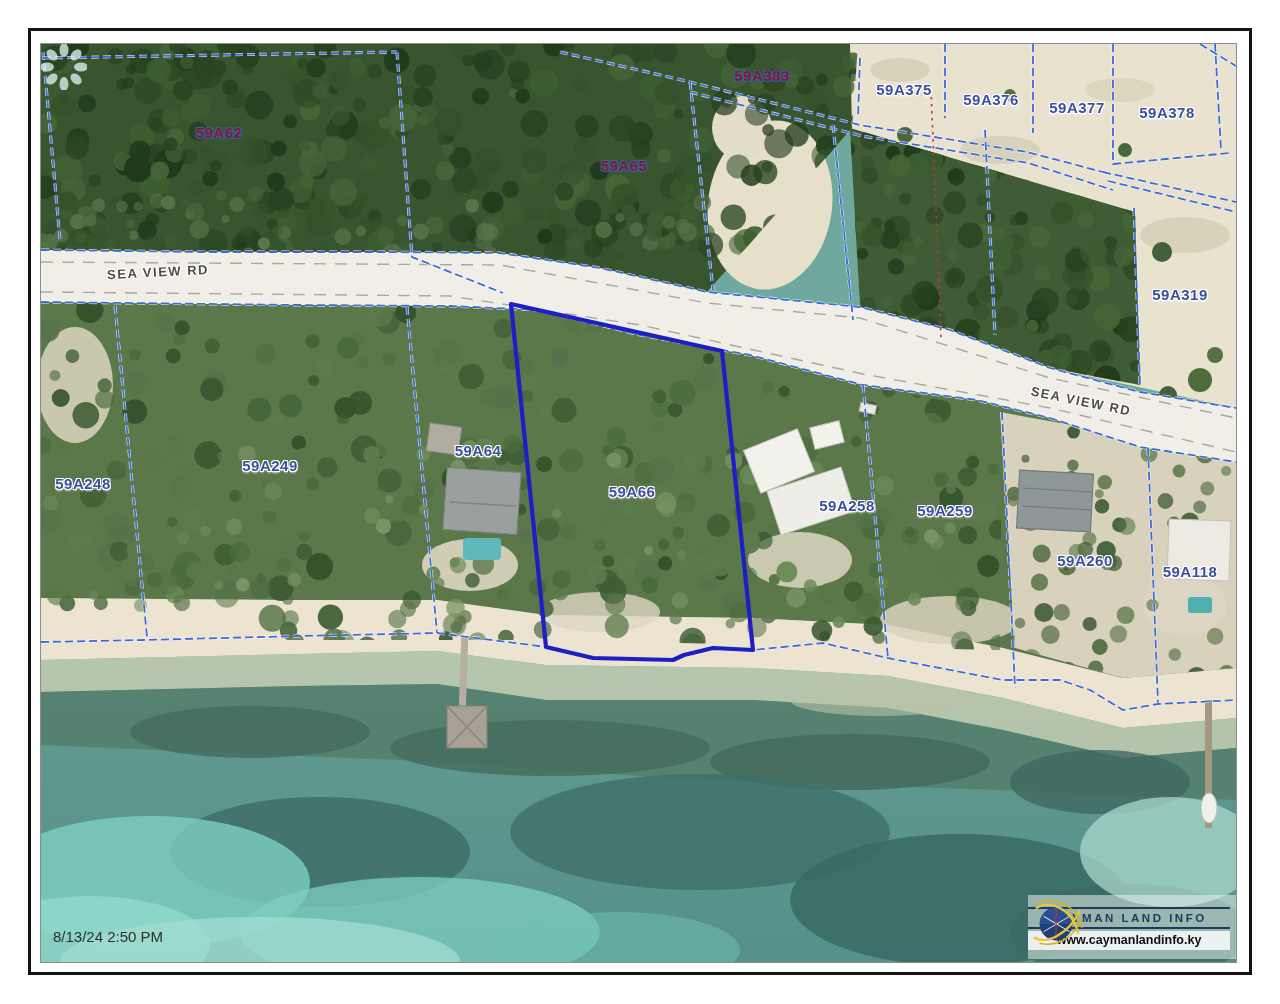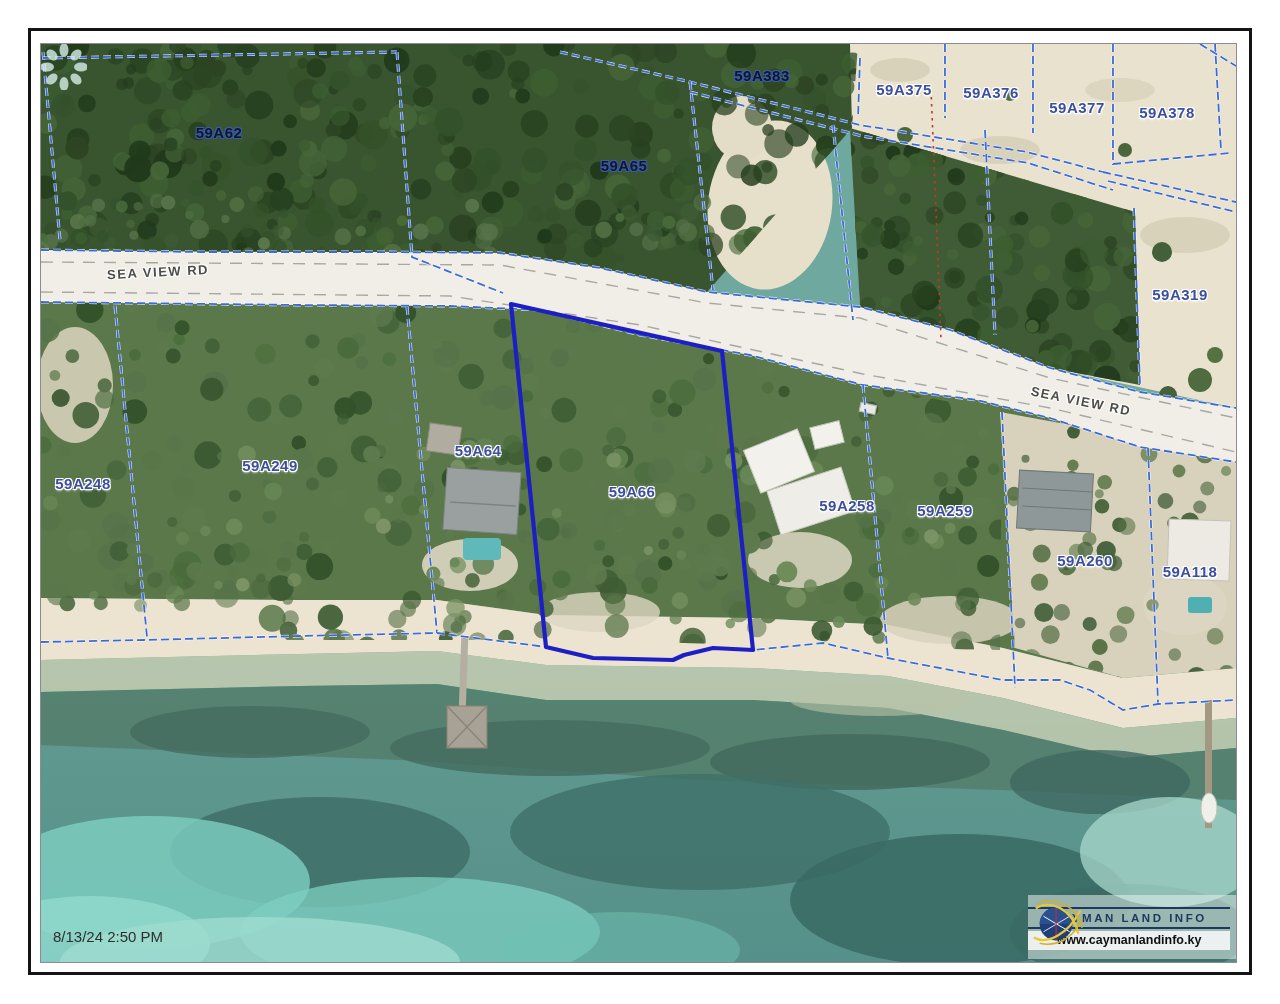--- a/index.html
+++ b/index.html
@@ -6,21 +6,21 @@
     font-family:"Liberation Sans",sans-serif;}
   #frame{position:absolute;left:28px;top:28px;width:1224px;height:947px;
     border:3px solid #141414;box-sizing:border-box;background:#ffffff;}
   #map{position:absolute;left:9px;top:12px;width:1195px;height:918px;
     border:1px solid #8c8c8c;overflow:hidden;background:#6fa89e;}
   #map svg{position:absolute;left:0;top:0;}
   .plbl{position:absolute;transform:translate(-50%,-50%);font-weight:bold;
     font-size:15px;letter-spacing:.5px;white-space:nowrap;z-index:30;}
   .plbl.dark{color:#3b4f9e;
     text-shadow:-1px -1px 0 #fff,1px -1px 0 #fff,-1px 1px 0 #fff,1px 1px 0 #fff,0 2px 2px rgba(255,255,255,.8);}
-  .plbl.light{color:#0f172a;
+  .plbl.light{color:#7f1d1d;
     text-shadow:-1px -1px 0 #3c5ba6,1px -1px 0 #3c5ba6,-1px 1px 0 #3c5ba6,1px 1px 0 #3c5ba6;}
   .rdlbl{position:absolute;transform:translate(-50%,-50%) rotate(var(--rot));
     font-weight:bold;font-size:13px;color:#4c4c48;letter-spacing:1.5px;white-space:nowrap;z-index:30;
     text-shadow:-1px -1px 0 rgba(255,255,255,.9),1px -1px 0 rgba(255,255,255,.9),
       -1px 1px 0 rgba(255,255,255,.9),1px 1px 0 rgba(255,255,255,.9);}
   #stamp{position:absolute;left:12px;top:884px;font-size:15px;color:#2e2e2e;z-index:40;}
   #cireba{position:absolute;left:-10px;top:886px;font-size:46px;font-weight:bold;
     color:rgba(190,230,224,.55);letter-spacing:2px;z-index:35;}
   #flower{position:absolute;left:4px;top:851px;z-index:36;opacity:.9;}
   #logo{position:absolute;left:987px;top:851px;width:208px;height:64px;
@@ -1182,21 +1182,21 @@
           <polyline points="41,642 144,640 300,636 437,633 546,647 593,658 673,660 684,655 713,648 753,650 823,643 888,658 940,668 1003,680 1060,680 1090,690 1123,710 1158,704 1236,700" fill="none" stroke="#3b6ad8" stroke-width="1.8" stroke-dasharray="8 4"></polyline>
         </g>
     <polyline points="931,90 936,210 941,340" fill="none" stroke="#c0392b" stroke-width="1.6" stroke-dasharray="2.5 4.5"></polyline>
     <polygon points="511,304 722,351 753,650 713,648 684,655 673,660 593,658 546,647" fill="none" stroke="#1d1fc4" stroke-width="4.2" stroke-linejoin="round"></polygon>
   </svg>
 
   <div class="plbl light" style="left:178px;top:88px">59A62</div>
   <div class="plbl light" style="left:583px;top:121px">59A65</div>
   <div class="plbl light" style="left:721px;top:31px">59A383</div>
   <div class="plbl dark" style="left:863px;top:45px">59A375</div>
-  <div class="plbl dark" style="left:950px;top:48px">59A376</div>
+  <div class="plbl dark" style="left:950px;top:55px">59A376</div>
   <div class="plbl dark" style="left:1036px;top:63px">59A377</div>
   <div class="plbl dark" style="left:1126px;top:68px">59A378</div>
   <div class="plbl dark" style="left:1139px;top:250px">59A319</div>
   <div class="plbl dark" style="left:42px;top:439px">59A248</div>
   <div class="plbl dark" style="left:229px;top:421px">59A249</div>
   <div class="plbl dark" style="left:437px;top:406px">59A64</div>
   <div class="plbl dark" style="left:591px;top:447px">59A66</div>
   <div class="plbl dark" style="left:806px;top:461px">59A258</div>
   <div class="plbl dark" style="left:904px;top:466px">59A259</div>
   <div class="plbl dark" style="left:1044px;top:516px">59A260</div>

